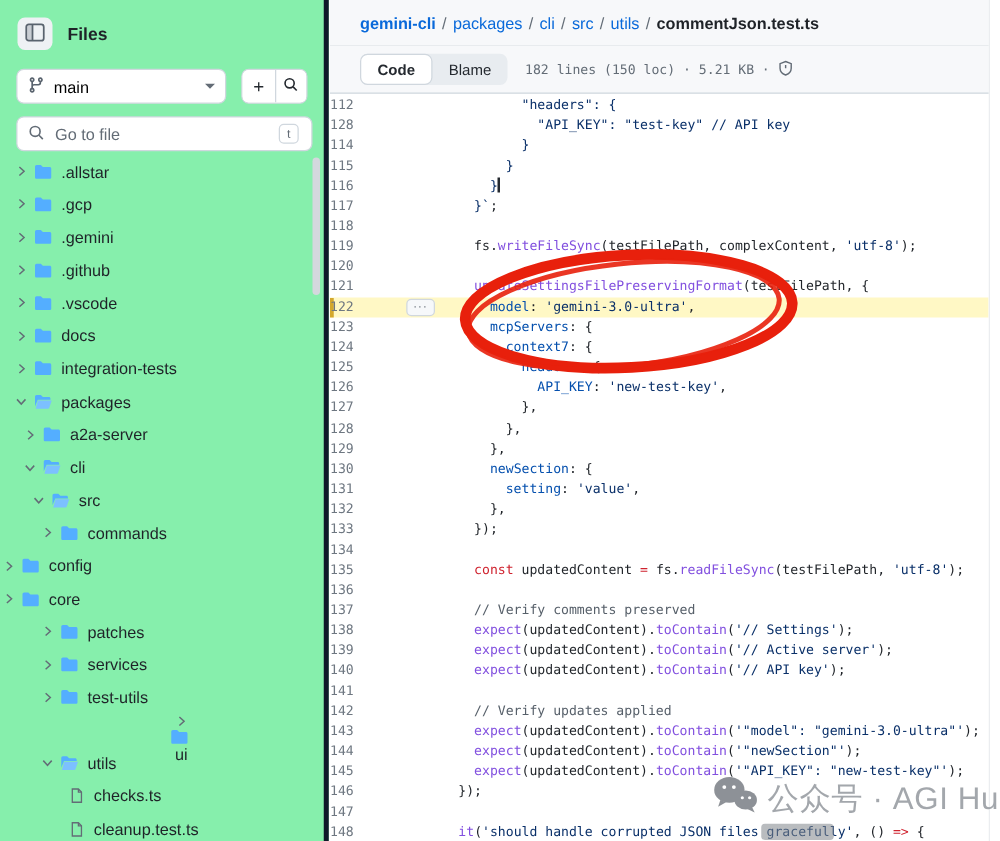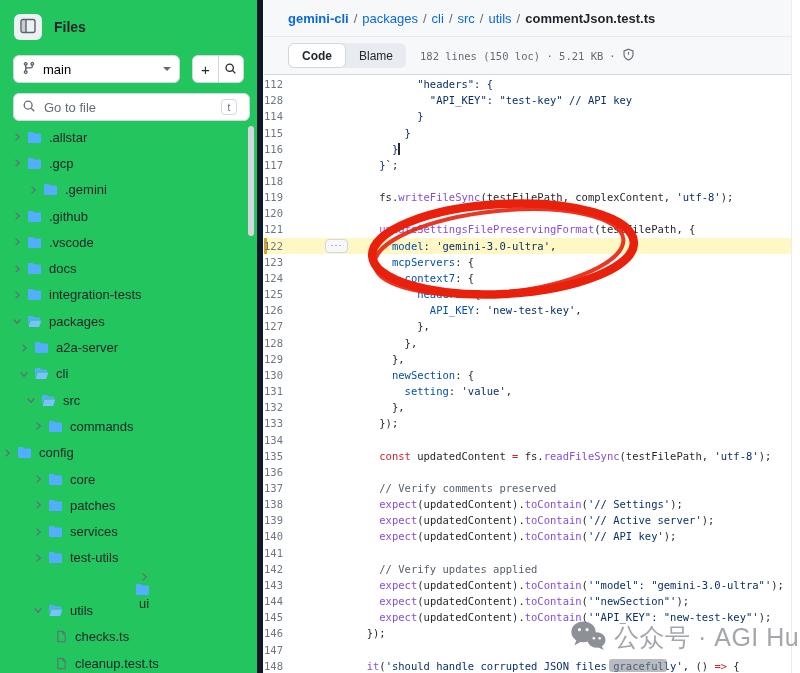--- a/index.html
+++ b/index.html
@@ -2,21 +2,21 @@
 <html><head>
 <meta charset="utf-8">
 <style>
   * { margin:0; padding:0; box-sizing:border-box; }
   html,body { width:800px; height:673px; }
   body { position:relative; overflow:hidden; background:#fff;
          font-family:"Liberation Sans", sans-serif; color:#1f2328; }
 
   
   #sidebar { position:absolute; left:0; top:0; width:263px; height:673px;
-             background:#22c55e; border-right:6px solid #0f172a; }
+             background:#86efac; border-right:4px solid #0f172a; }
   .sb-header { display:flex; align-items:center; gap:12px; padding:14px 0 0 14px; }
   .panel-btn { width:28px; height:26px; border-radius:6px; background:#eef1f4;
                border:none; display:flex; align-items:center; justify-content:center; cursor:pointer; }
   .sb-title { font-size:14px; font-weight:700; }
   .sb-controls { display:flex; align-items:center; padding:15px 13px 0 13px; gap:12px; }
   .branch-btn { display:flex; align-items:center; height:28px; width:172px;
                 border:1px solid #d0d7de; border-radius:6px; background:#fff;
                 padding:0 8px; gap:7px; cursor:pointer; }
   .branch-btn .lbl { font-size:13px; font-weight:500; flex:1; text-align:left; }
   .caret { width:0; height:0; border-left:4px solid transparent; border-right:4px solid transparent;
@@ -161,21 +161,21 @@
   <path d="M6 3.5 L11 8 L6 12.5" fill="none" stroke="#636c76" stroke-width="1.6"></path>
           </svg>
         </span>
         <span class="ficon">
           <svg width="15" height="13" viewBox="0 0 16 14">
   <path d="M1 2.5 C1 1.7 1.6 1 2.4 1 H6 L7.8 2.8 H13.6 C14.4 2.8 15 3.4 15 4.2 V11.6 C15 12.4 14.4 13 13.6 13 H2.4 C1.6 13 1 12.4 1 11.6 Z" fill="#54aeff"></path>
           </svg>
         </span>
         <span class="tree-label">.gcp</span>
       </div>
-      <div class="tree-row" style="padding-left: 26px;">
+      <div class="tree-row" style="padding-left: 10px;">
         <span class="chev">
           <svg width="12" height="12" viewBox="0 0 16 16" style="transform:rotate(0deg)">
   <path d="M6 3.5 L11 8 L6 12.5" fill="none" stroke="#636c76" stroke-width="1.6"></path>
           </svg>
         </span>
         <span class="ficon">
           <svg width="15" height="13" viewBox="0 0 16 14">
   <path d="M1 2.5 C1 1.7 1.6 1 2.4 1 H6 L7.8 2.8 H13.6 C14.4 2.8 15 3.4 15 4.2 V11.6 C15 12.4 14.4 13 13.6 13 H2.4 C1.6 13 1 12.4 1 11.6 Z" fill="#54aeff"></path>
           </svg>
         </span>
@@ -307,21 +307,21 @@
   <path d="M6 3.5 L11 8 L6 12.5" fill="none" stroke="#636c76" stroke-width="1.6"></path>
           </svg>
         </span>
         <span class="ficon">
           <svg width="15" height="13" viewBox="0 0 16 14">
   <path d="M1 2.5 C1 1.7 1.6 1 2.4 1 H6 L7.8 2.8 H13.6 C14.4 2.8 15 3.4 15 4.2 V11.6 C15 12.4 14.4 13 13.6 13 H2.4 C1.6 13 1 12.4 1 11.6 Z" fill="#54aeff"></path>
           </svg>
         </span>
         <span class="tree-label">config</span>
       </div>
-      <div class="tree-row" style="padding-left: 31px;">
+      <div class="tree-row" style="">
         <span class="chev">
           <svg width="12" height="12" viewBox="0 0 16 16" style="transform:rotate(0deg)">
   <path d="M6 3.5 L11 8 L6 12.5" fill="none" stroke="#636c76" stroke-width="1.6"></path>
           </svg>
         </span>
         <span class="ficon">
           <svg width="15" height="13" viewBox="0 0 16 14">
   <path d="M1 2.5 C1 1.7 1.6 1 2.4 1 H6 L7.8 2.8 H13.6 C14.4 2.8 15 3.4 15 4.2 V11.6 C15 12.4 14.4 13 13.6 13 H2.4 C1.6 13 1 12.4 1 11.6 Z" fill="#54aeff"></path>
           </svg>
         </span>

